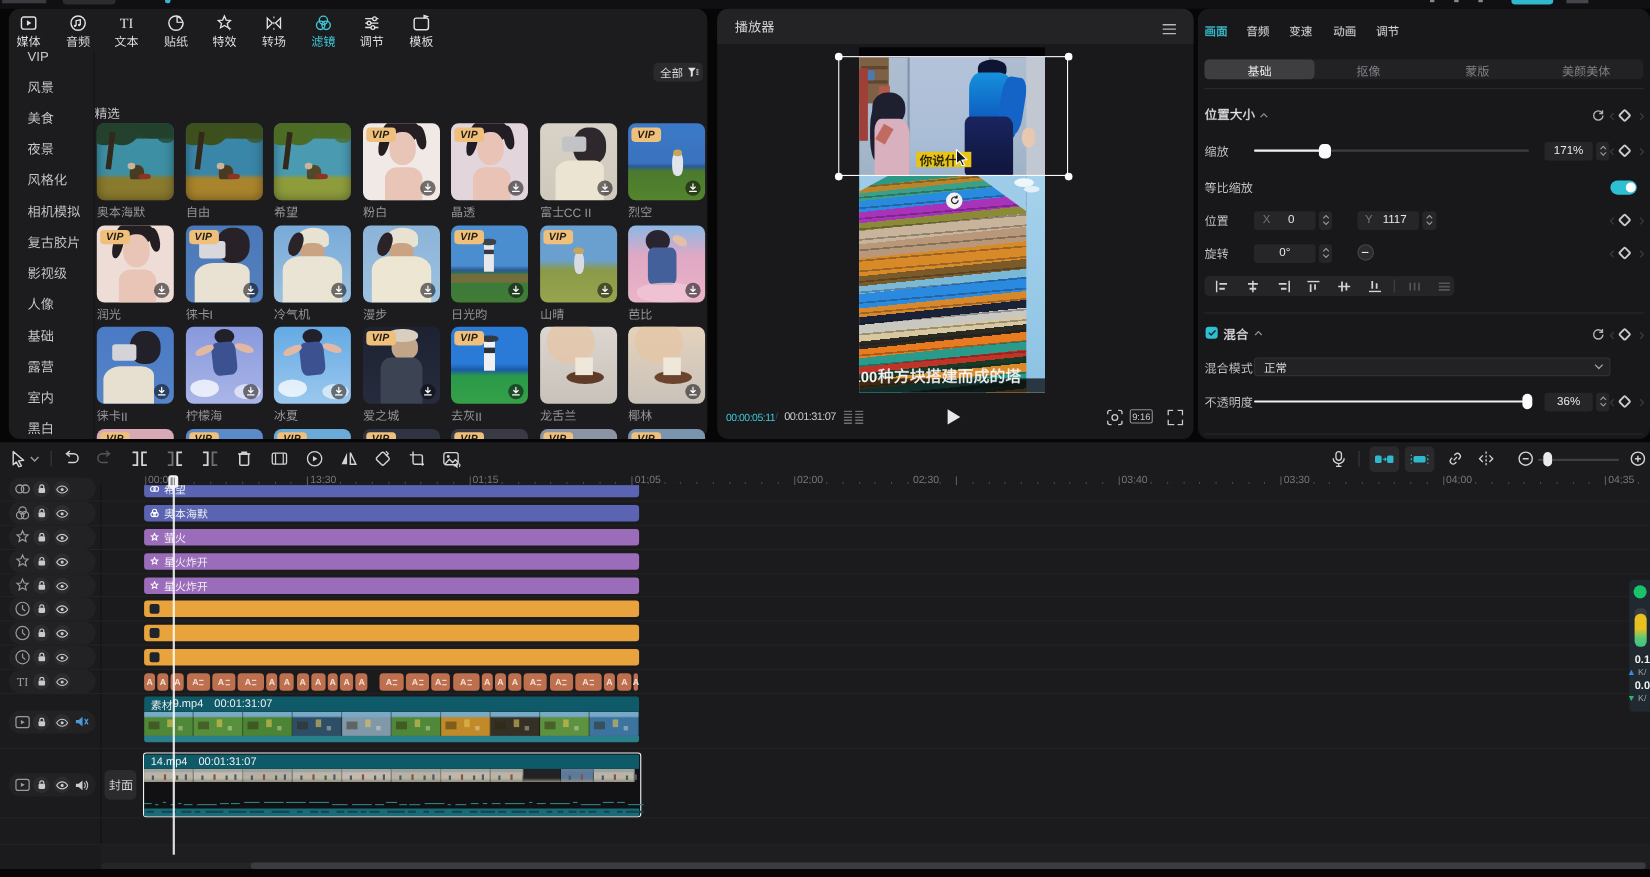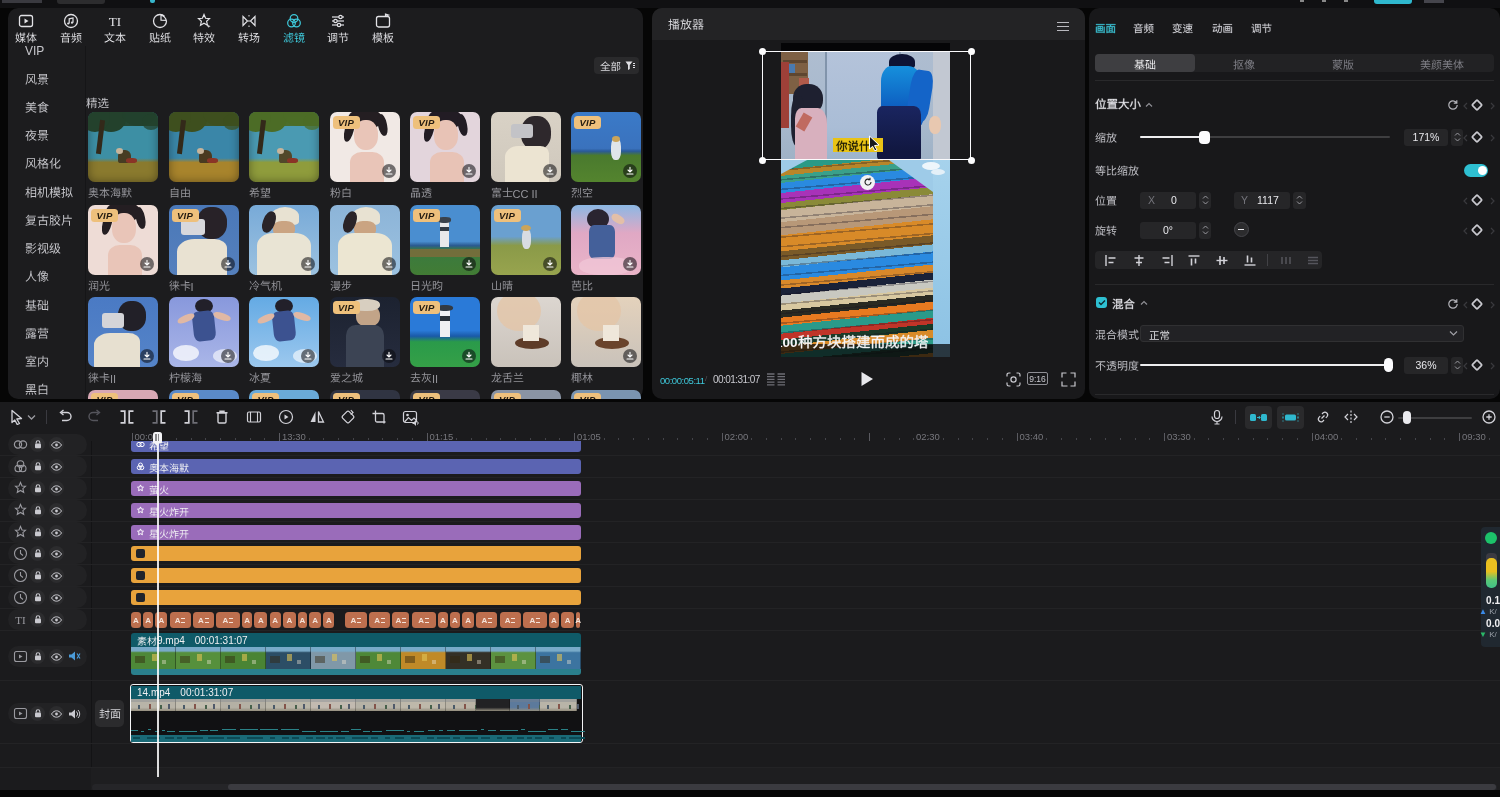--- a/index.html
+++ b/index.html
@@ -1078,21 +1078,21 @@
     <div style="position:absolute;left:645.25px;top:8px;width:1.2px;height:2px;background:#44444a"></div>
     <div style="position:absolute;left:660.0px;top:8px;width:1.2px;height:2px;background:#44444a"></div>
     <div style="position:absolute;left:674.75px;top:8px;width:1.2px;height:2px;background:#44444a"></div>
     <div style="position:absolute;left:689.5px;top:8px;width:1.2px;height:2px;background:#44444a"></div>
     <div style="position:absolute;left:704.25px;top:8px;width:1.2px;height:2px;background:#44444a"></div>
     <div style="position:absolute;left:719.0px;top:8px;width:1.2px;height:2px;background:#44444a"></div>
     <div style="position:absolute;left:733.75px;top:8px;width:1.2px;height:2px;background:#44444a"></div>
     <div style="position:absolute;left:748.5px;top:8px;width:1.2px;height:2px;background:#44444a"></div>
     <div style="position:absolute;left:763.25px;top:8px;width:1.2px;height:2px;background:#44444a"></div>
     <div style="position:absolute;left:778.0px;top:3px;width:1px;height:8px;background:#5a5a60"></div>
-    <div style="position:absolute;left:825px;top:2px;color:#77777d;font-size:9.5px;line-height:9px">02:30</div>
+    <div style="position:absolute;left:739px;top:2px;color:#77777d;font-size:9.5px;line-height:9px">02:30</div>
     <div style="position:absolute;left:792.75px;top:8px;width:1.2px;height:2px;background:#44444a"></div>
     <div style="position:absolute;left:807.5px;top:8px;width:1.2px;height:2px;background:#44444a"></div>
     <div style="position:absolute;left:822.25px;top:8px;width:1.2px;height:2px;background:#44444a"></div>
     <div style="position:absolute;left:837.0px;top:8px;width:1.2px;height:2px;background:#44444a"></div>
     <div style="position:absolute;left:851.75px;top:8px;width:1.2px;height:2px;background:#44444a"></div>
     <div style="position:absolute;left:866.5px;top:8px;width:1.2px;height:2px;background:#44444a"></div>
     <div style="position:absolute;left:881.25px;top:8px;width:1.2px;height:2px;background:#44444a"></div>
     <div style="position:absolute;left:896.0px;top:8px;width:1.2px;height:2px;background:#44444a"></div>
     <div style="position:absolute;left:910.75px;top:8px;width:1.2px;height:2px;background:#44444a"></div>
     <div style="position:absolute;left:925.5px;top:3px;width:1px;height:8px;background:#5a5a60"></div>
@@ -1122,21 +1122,21 @@
     <div style="position:absolute;left:1235.25px;top:8px;width:1.2px;height:2px;background:#44444a"></div>
     <div style="position:absolute;left:1250.0px;top:8px;width:1.2px;height:2px;background:#44444a"></div>
     <div style="position:absolute;left:1264.75px;top:8px;width:1.2px;height:2px;background:#44444a"></div>
     <div style="position:absolute;left:1279.5px;top:8px;width:1.2px;height:2px;background:#44444a"></div>
     <div style="position:absolute;left:1294.25px;top:8px;width:1.2px;height:2px;background:#44444a"></div>
     <div style="position:absolute;left:1309.0px;top:8px;width:1.2px;height:2px;background:#44444a"></div>
     <div style="position:absolute;left:1323.75px;top:8px;width:1.2px;height:2px;background:#44444a"></div>
     <div style="position:absolute;left:1338.5px;top:8px;width:1.2px;height:2px;background:#44444a"></div>
     <div style="position:absolute;left:1353.25px;top:8px;width:1.2px;height:2px;background:#44444a"></div>
     <div style="position:absolute;left:1368.0px;top:3px;width:1px;height:8px;background:#5a5a60"></div>
-    <div style="position:absolute;left:1371.0px;top:2px;color:#77777d;font-size:9.5px;line-height:9px">09:30</div>
+    <div style="position:absolute;left:1371.0px;top:2px;color:#77777d;font-size:9.5px;line-height:9px">04:35</div>
     <div style="position:absolute;left:1382.75px;top:8px;width:1.2px;height:2px;background:#44444a"></div>
     <div style="position:absolute;left:1397.5px;top:8px;width:1.2px;height:2px;background:#44444a"></div>
   </div>
 <div class="abs" style="left:91px;top:430px;width:1px;height:353px;background:#131315"></div>
 <div class="sep" style="top:454.7px"></div>
 <div class="sep" style="top:476.7px"></div>
 <div class="sep" style="top:498.7px"></div>
 <div class="sep" style="top:520.7px"></div>
 <div class="sep" style="top:542px"></div>
 <div class="sep" style="top:564px"></div>

